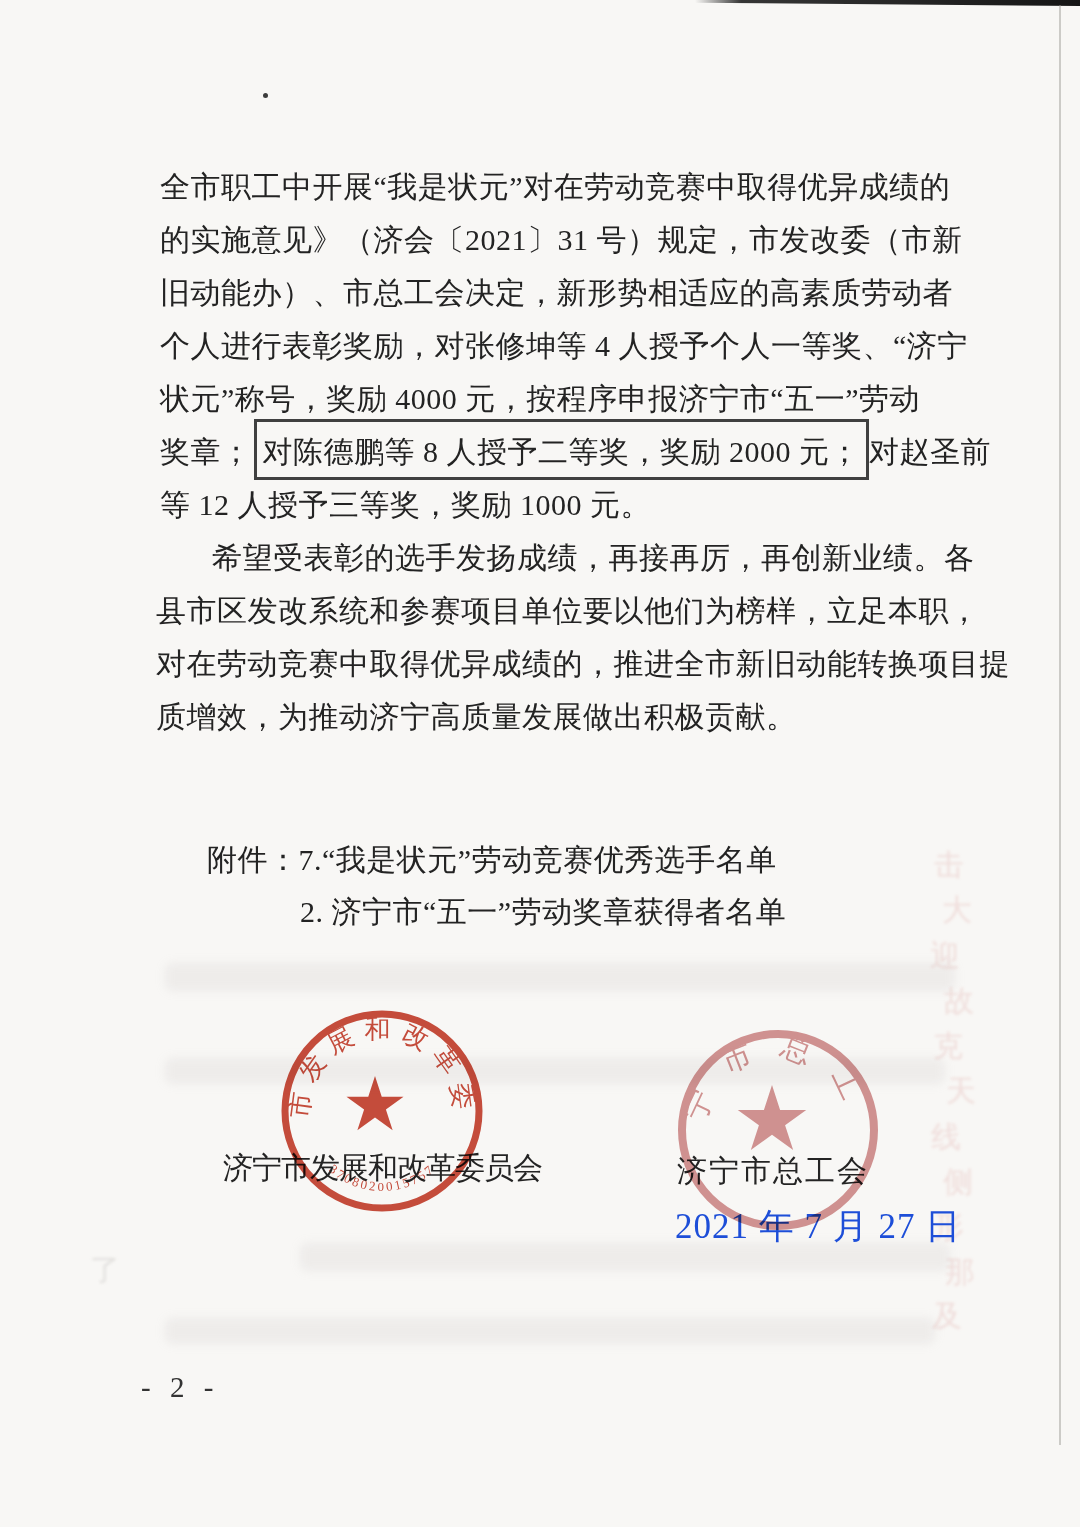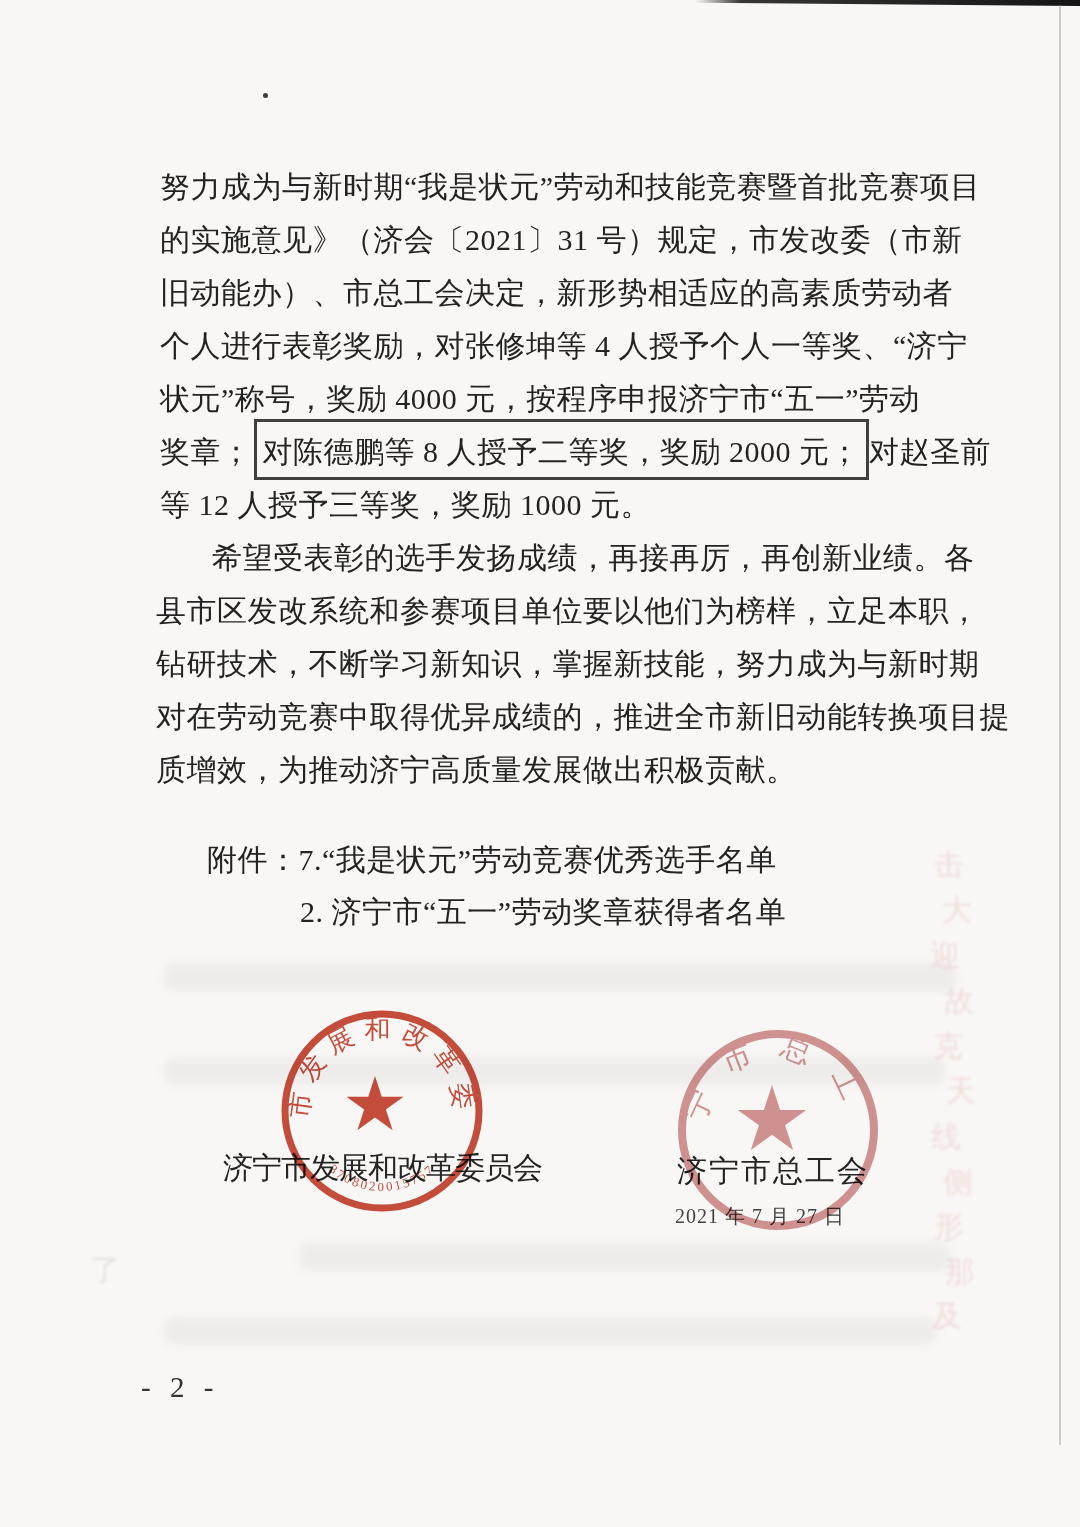--- a/index.html
+++ b/index.html
@@ -47,21 +47,21 @@
   .attachments{position:absolute;left:160px;top:834px;width:860px;}
   .attachments .textline{height:52px;line-height:52px;}
   .att-1{padding-left:47px;}
   .att-2{padding-left:140px;}
   
   .sig{
     position:absolute;font-size:30px;color:#242424;white-space:nowrap;z-index:2;
   }
   .sig-left{left:223px;top:1148px;letter-spacing:-1px;}
   .sig-right{left:677px;top:1151px;letter-spacing:2px;}
-  .sig-date{position:absolute;left:675px;top:1203px;font-size:20px;color:#404040;letter-spacing:1px;z-index:2;white-space:nowrap;}
+  .sig-date{position:absolute;left:675px;top:1203px;font-size:35px;color:#1d4ed8;letter-spacing:1px;z-index:2;white-space:nowrap;}
   .page-number{
     position:absolute;left:141px;top:1371px;
     font-size:29px;color:#333;letter-spacing:6px;
   }
   
   .stamp{position:absolute;mix-blend-mode:multiply;z-index:3;}
   .stamp-left{left:277px;top:1006px;opacity:.9;}
   .stamp-right{left:676px;top:1028px;opacity:.78;}
   .stamp text{font-family:"Liberation Serif","DejaVu Serif",serif;}
   
@@ -92,33 +92,32 @@
   <span class="ghost" style="left:933px;top:1026px;">克</span>
   <span class="ghost" style="left:946px;top:1071px;">天</span>
   <span class="ghost" style="left:931px;top:1117px;">线</span>
   <span class="ghost" style="left:943px;top:1162px;">侧</span>
   <span class="ghost" style="left:934px;top:1207px;">形</span>
   <span class="ghost" style="left:945px;top:1252px;">那</span>
   <span class="ghost" style="left:932px;top:1296px;">及</span>
   <span class="ghost gray" style="left:90px;top:1250px;">了</span>
 
   <main class="para1">
-    <div class="textline">努力成为与新时期“我是状元”劳动和技能竞赛暨首批竞赛项目</div>
+    <div class="textline">全市职工中开展“我是状元”对在劳动竞赛中取得优异成绩的</div>
     <div class="textline">的实施意见》（济会〔2021〕31 号）规定，市发改委（市新</div>
     <div class="textline">旧动能办）、市总工会决定，新形势相适应的高素质劳动者</div>
     <div class="textline">个人进行表彰奖励，对张修坤等 4 人授予个人一等奖、“济宁</div>
     <div class="textline">状元”称号，奖励 4000 元，按程序申报济宁市“五一”劳动</div>
     <div class="textline"><span>奖章；</span><span class="red-box">对陈德鹏等 8 人授予二等奖，奖励 2000 元；</span><span>对赵圣前</span></div>
     <div class="textline">等 12 人授予三等奖，奖励 1000 元。</div>
   </main>
 
   <section class="para2">
     <div class="textline indent">希望受表彰的选手发扬成绩，再接再厉，再创新业绩。各</div>
     <div class="textline">县市区发改系统和参赛项目单位要以他们为榜样，立足本职，</div>
-    <div class="textline">钻研技术，不断学习新知识，掌握新技能，努力成为与新时期</div>
     <div class="textline">对在劳动竞赛中取得优异成绩的，推进全市新旧动能转换项目提</div>
     <div class="textline">质增效，为推动济宁高质量发展做出积极贡献。</div>
   </section>
 
   <section class="attachments">
     <div class="textline att-1">附件：7.“我是状元”劳动竞赛优秀选手名单</div>
     <div class="textline att-2">2. 济宁市“五一”劳动奖章获得者名单</div>
   </section>
 
   <div class="sig sig-left">济宁市发展和改革委员会</div>

